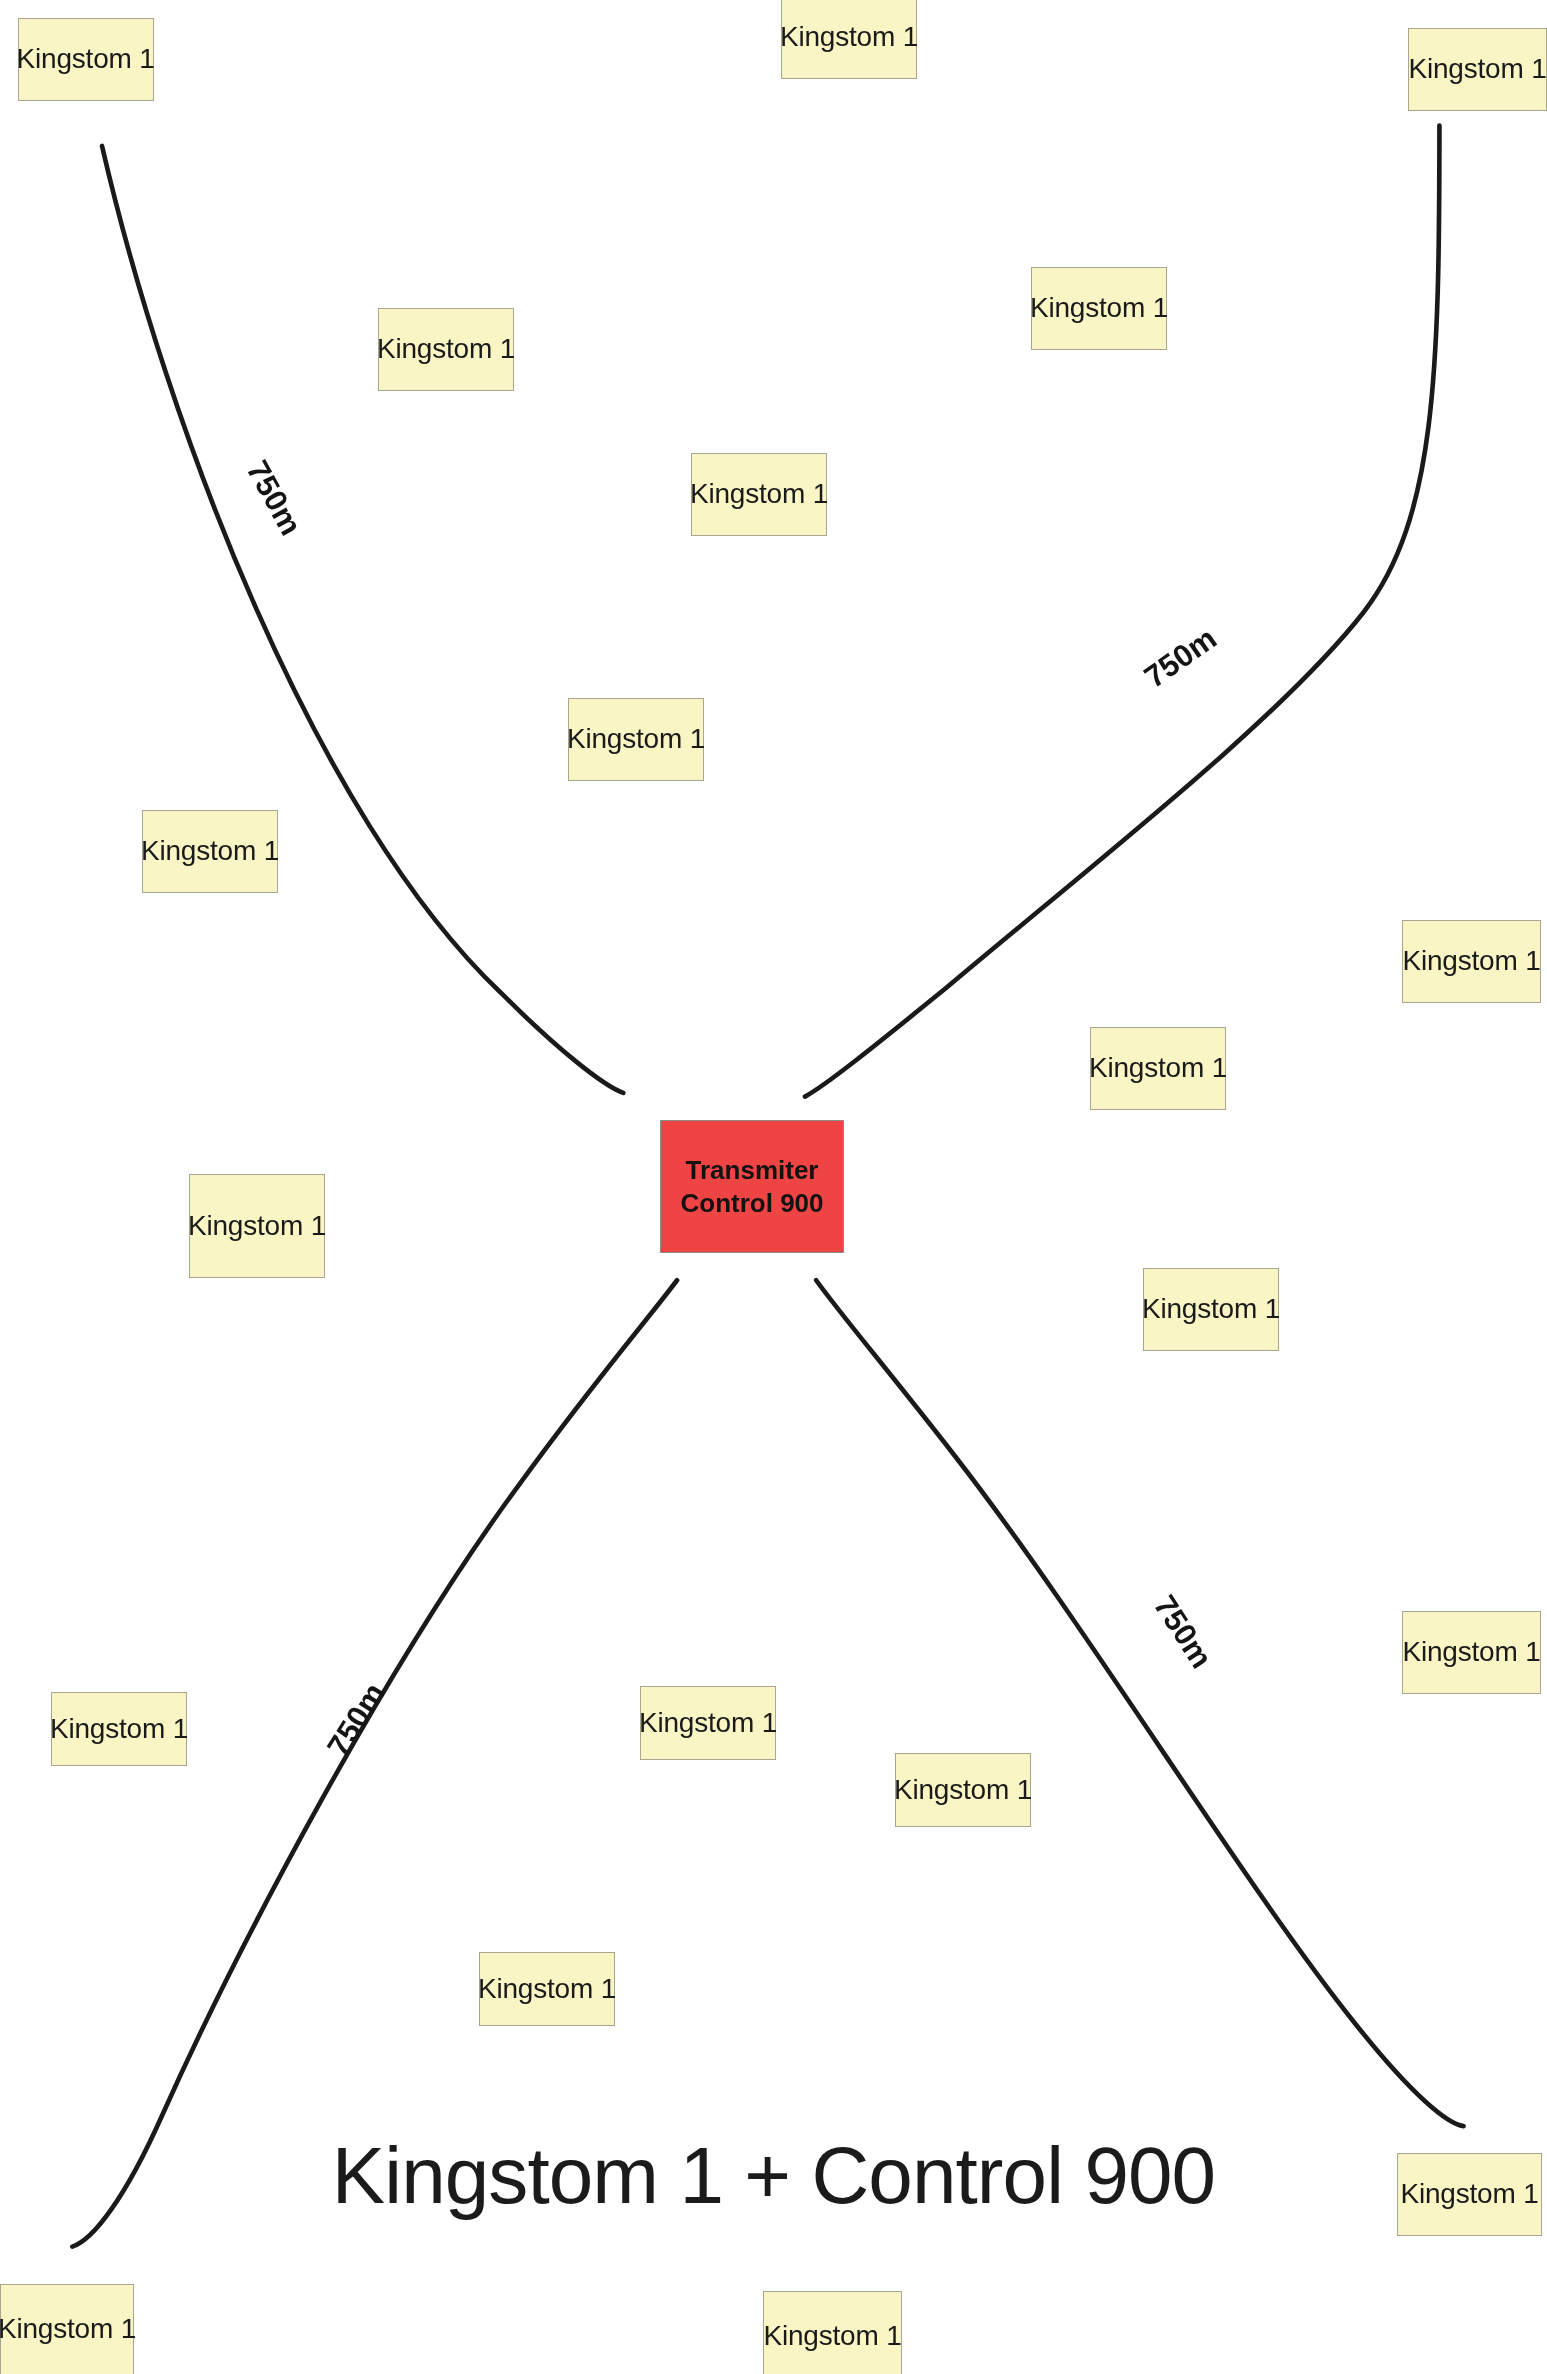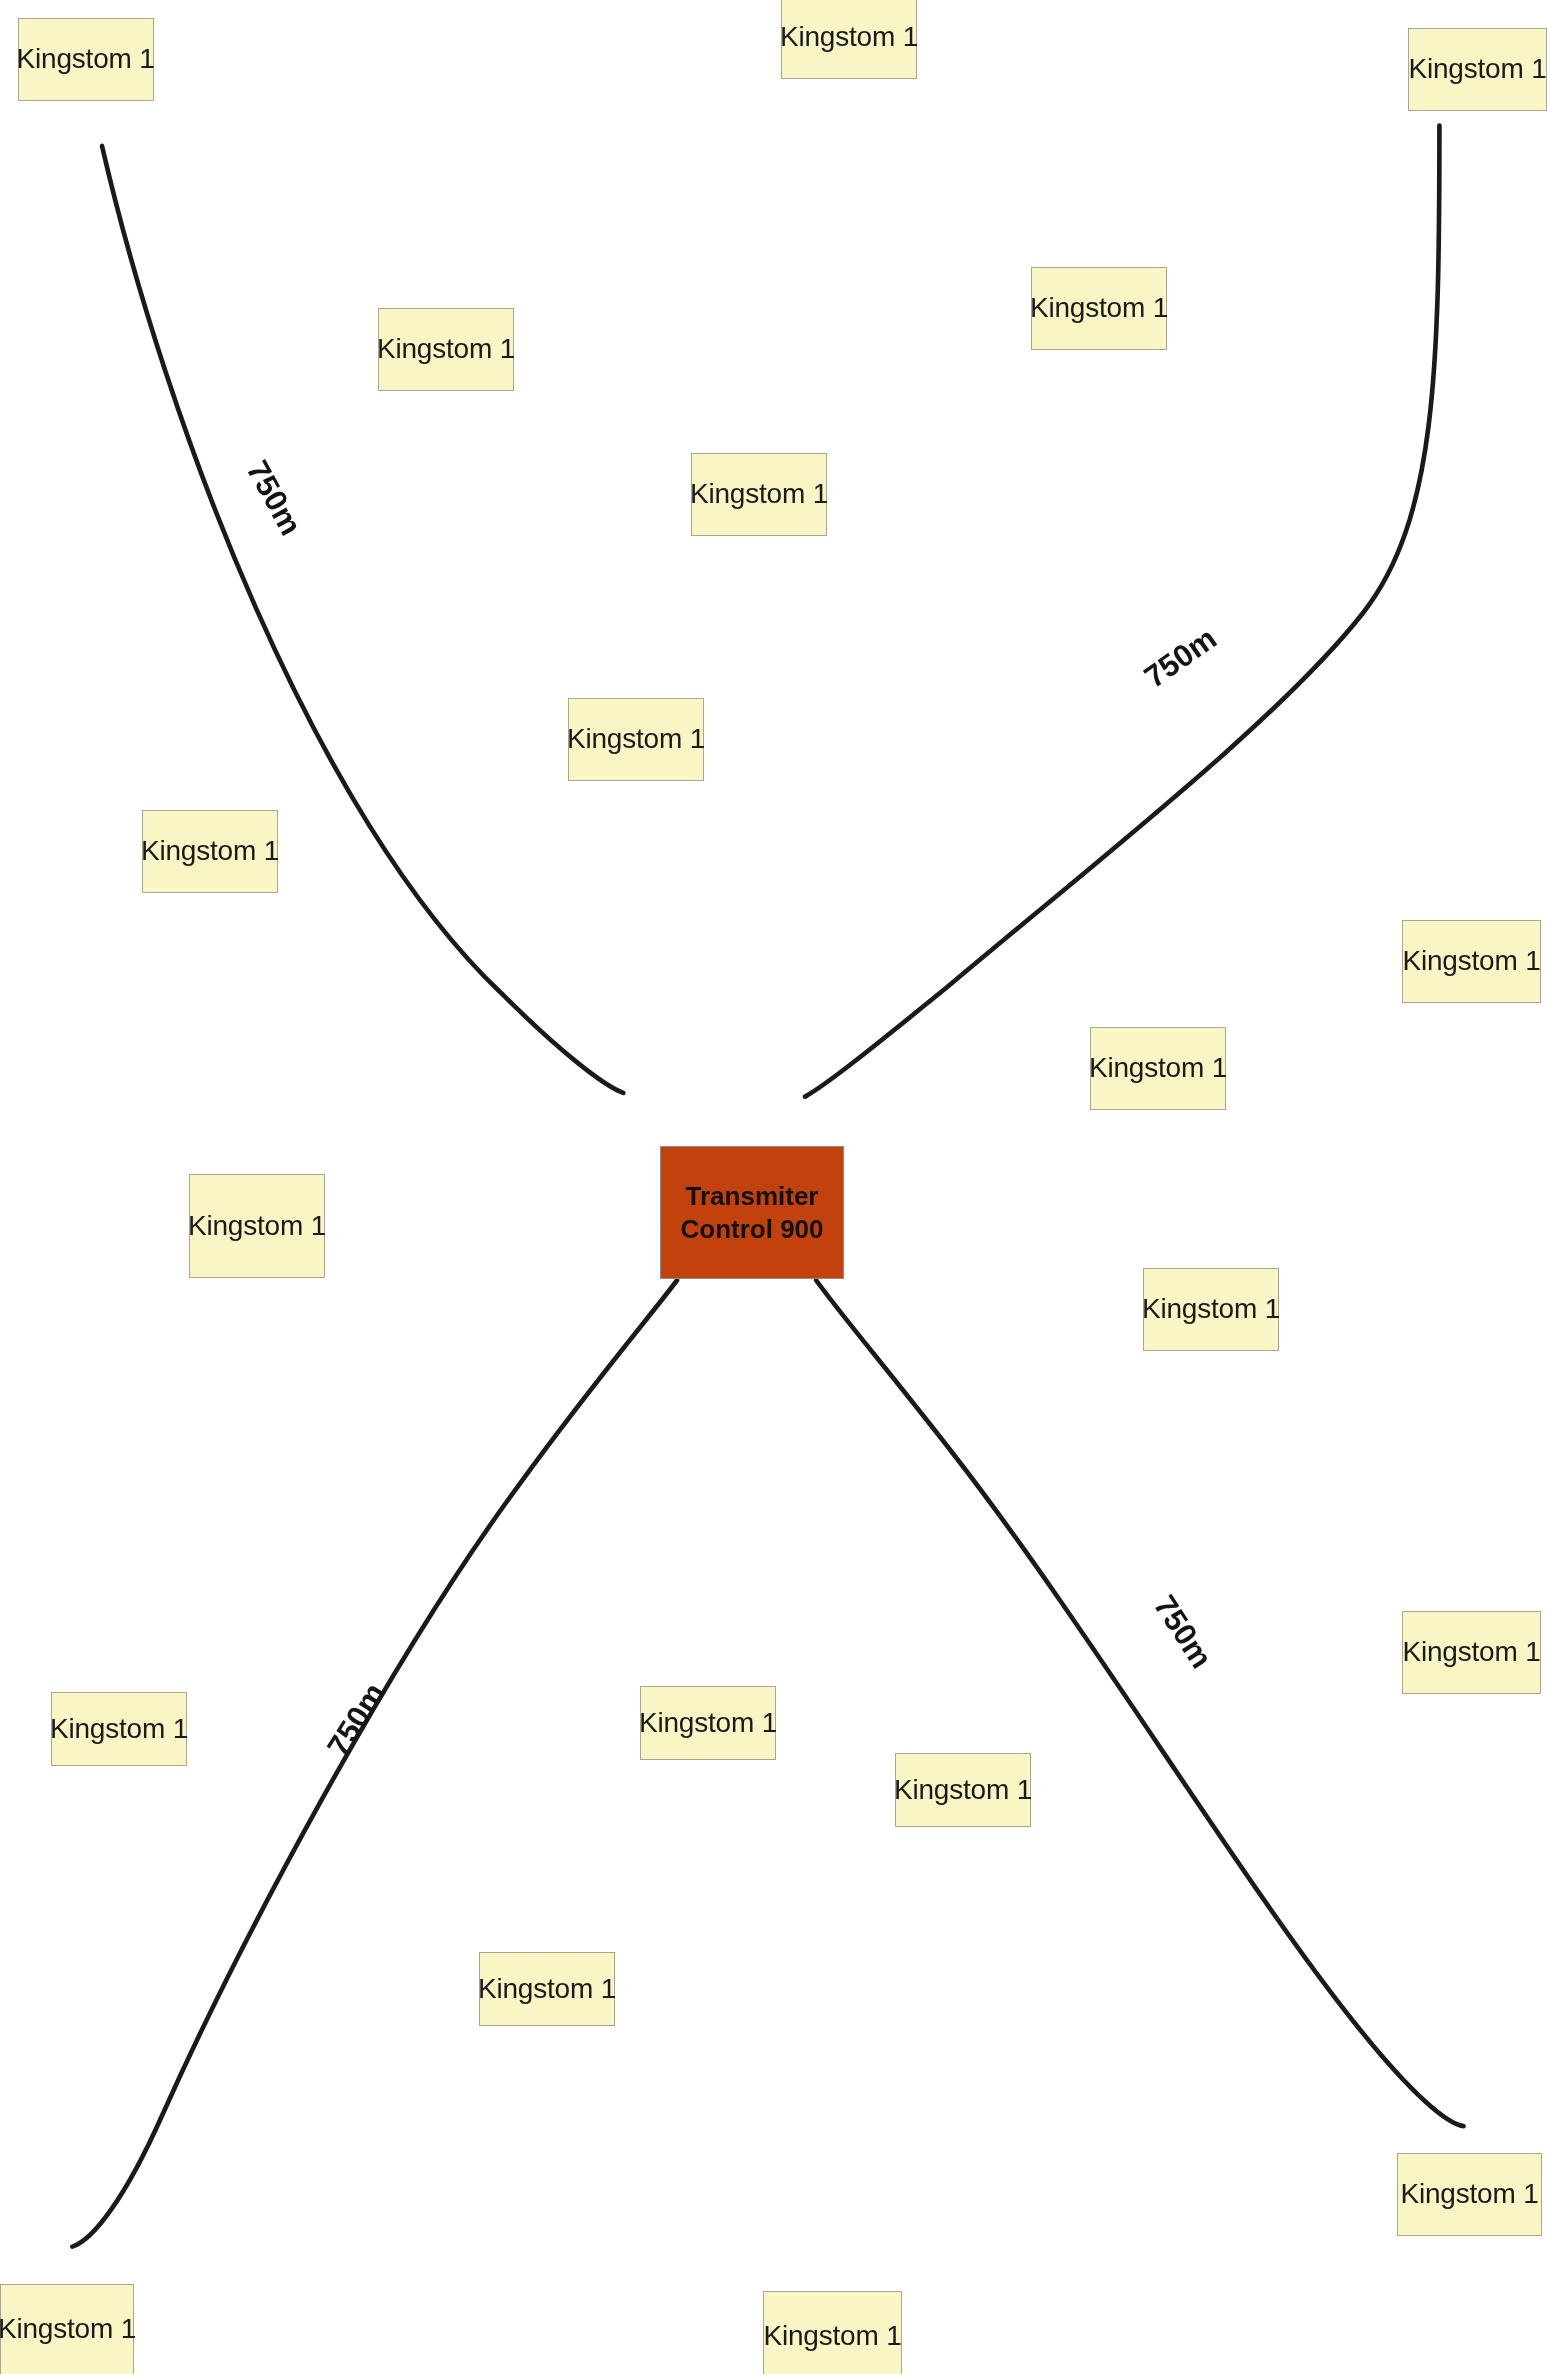--- a/index.html
+++ b/index.html
@@ -37,33 +37,32 @@
     justify-content: center;
     font-family: "Liberation Sans", sans-serif;
     font-size: 28px;
     line-height: 1.1;
     white-space: nowrap;
     letter-spacing: -0.2px;
   }
   .hub {
     position: absolute;
     box-sizing: border-box;
-    background: #c2410c;
+    background: #ef4444;
     border: 1.9px solid #8c8c8c;
     color: #121212;
     display: flex;
     align-items: center;
     justify-content: center;
     text-align: center;
     font-family: "Liberation Sans", sans-serif;
     font-weight: bold;
     font-size: 26px;
     line-height: 1.25;
     white-space: pre-line;
-    margin-top: 26px;
   }
   .edge-label {
     position: absolute;
     font-family: "Liberation Sans", sans-serif;
     font-weight: bold;
     font-size: 31px;
     color: #141414;
     white-space: nowrap;
     transform-origin: 50% 50%;
   }
@@ -187,15 +186,16 @@
   </div>
 
   <div class="node" style="left:928px; top:-8.3px; width:0px; height:0px; border:none; background:none;">
     
   </div>
 
   <div class="node" style="left:928px; top:-8.3px; width:0px; height:0px; border:none; background:none;">
     
   </div>
 
+  <div id="diagram-title">Kingstom 1 + Control 900</div>
 
 </div>
 
 
 </body></html>

